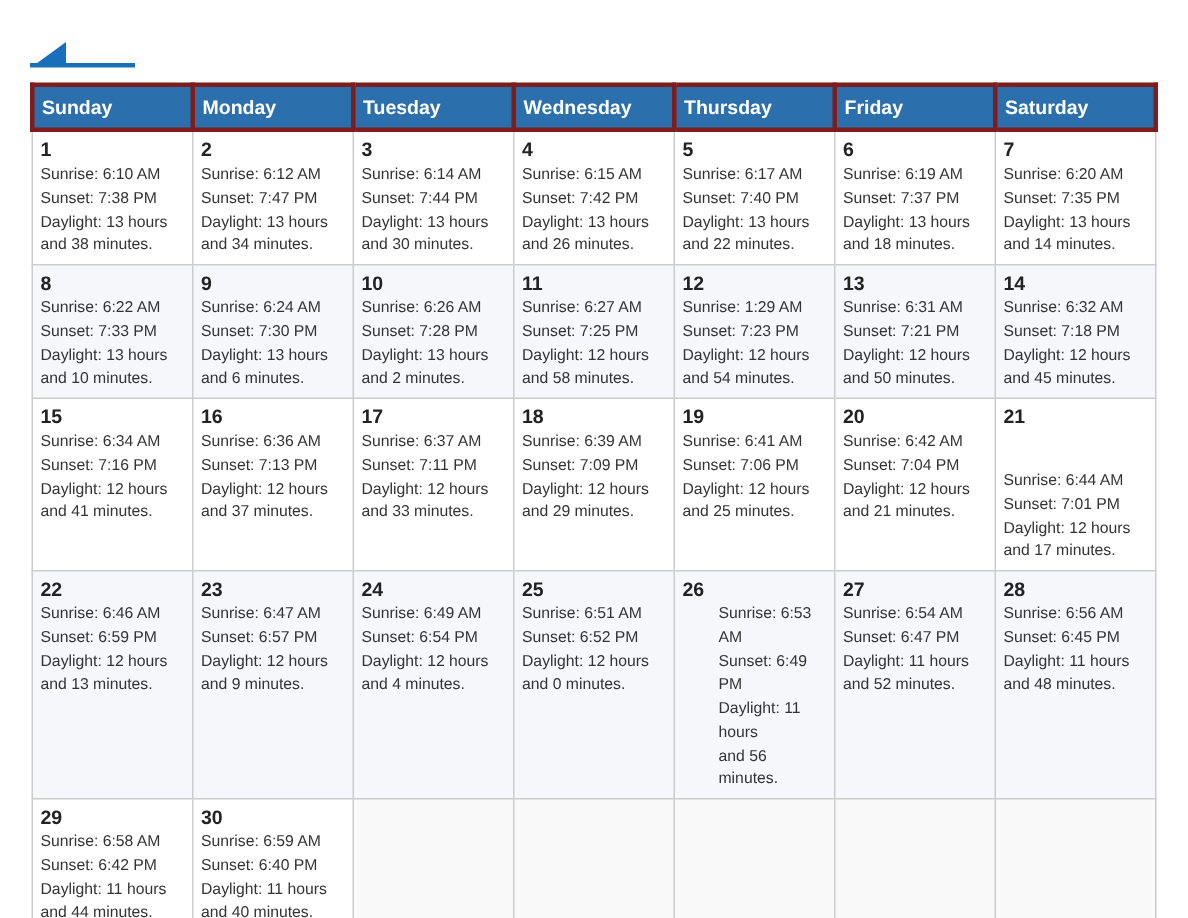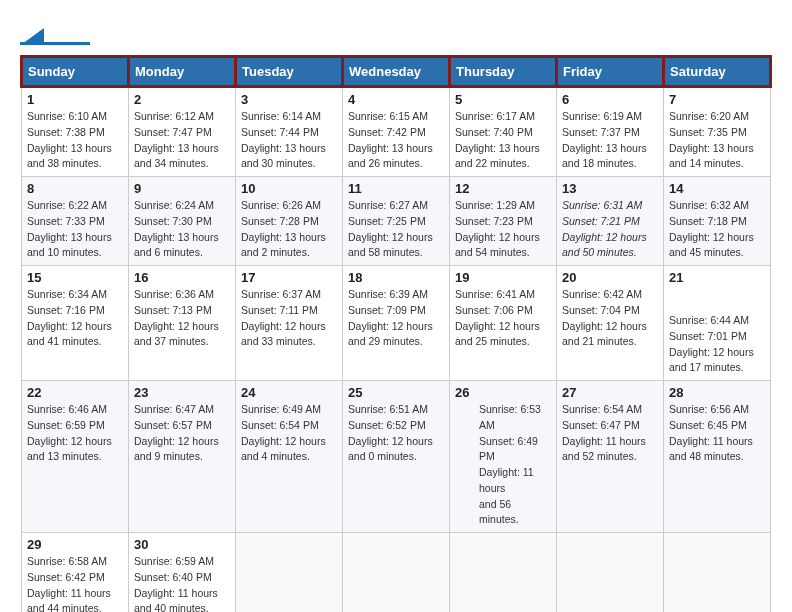--- a/index.html
+++ b/index.html
@@ -195,21 +195,21 @@
         </td>
         <td>
           <span class="day-number">12</span>
           <div class="day-info" style="white-space: pre-line;">Sunrise: 1:29 AM
 Sunset: 7:23 PM
 Daylight: 12 hours
 and 54 minutes.</div>
         </td>
         <td>
           <span class="day-number">13</span>
-          <div class="day-info" style="white-space: pre-line; font-style: italic;">Sunrise: 6:31 AM
+          <div class="day-info" style="white-space: pre-line;">Sunrise: 6:31 AM
 Sunset: 7:21 PM
 Daylight: 12 hours
 and 50 minutes.</div>
         </td>
         <td>
           <span class="day-number">14</span>
           <div class="day-info" style="white-space: pre-line;">Sunrise: 6:32 AM
 Sunset: 7:18 PM
 Daylight: 12 hours
 and 45 minutes.</div>

